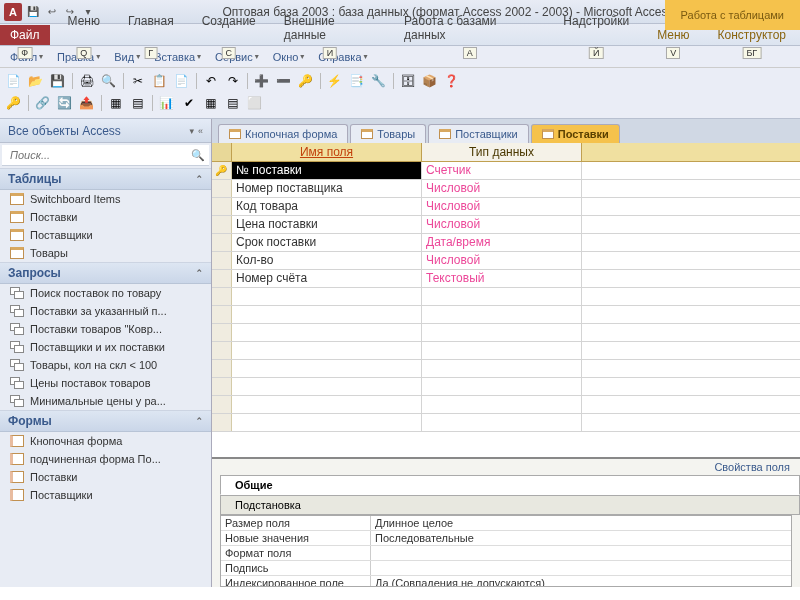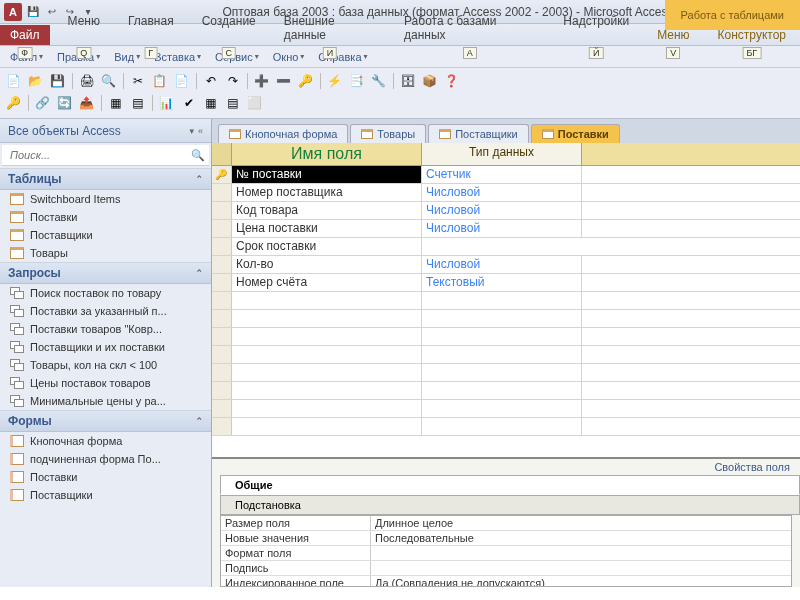--- a/index.html
+++ b/index.html
@@ -46,26 +46,26 @@
 
 .content-pane { flex: 1; display: flex; flex-direction: column; background: #fff; }
 .doc-tabs { height: 24px; background: #d0d8e4; display: flex; align-items: flex-end; padding-left: 6px; }
 .doc-tab { display: flex; align-items: center; gap: 4px; padding: 3px 10px; background: #e8ecf4; border: 1px solid #aab; border-bottom: none; border-radius: 3px 3px 0 0; margin-right: 2px; color: #3a5a8c; font-size: 11px; cursor: pointer; }
 .doc-tab.active { background: #f5c24c; color: #5a4000; font-weight: bold; }
 .doc-tab .tbl-ico { width: 12px; height: 10px; }
 
 .design-grid { flex: 1; overflow: auto; background: #fff; position: relative; }
 .grid-header { display: flex; background: #f0e0a0; border-bottom: 1px solid #c0a050; position: sticky; top: 0; }
 .grid-header .sel-col { width: 20px; background: #e8d898; border-right: 1px solid #c0a050; }
-.col-name { width: 190px; text-align: center; padding: 2px; border-right: 1px solid #c0a050; color: #15803d; font-size: 16px; }
+.col-name { width: 190px; text-align: center; padding: 2px; border-right: 1px solid #c0a050; color: #c2410c; font-size: 12px; text-decoration: underline; }
 .col-type { width: 160px; text-align: center; padding: 2px; border-right: 1px solid #c0a050; color: #4a3800; font-size: 12px; background: #f5f2e8; }
 .grid-row { display: flex; border-bottom: 1px solid #d4d4d4; height: 18px; align-items: stretch; }
 .sel-col { width: 20px; background: #f0ece0; border-right: 1px solid #d4cba8; display: flex; align-items: center; justify-content: center; font-size: 9px; }
 .fname-cell { width: 190px; padding: 1px 4px; border-right: 1px solid #d4d4d4; font-size: 12px; color: #333; }
-.ftype-cell { width: 160px; padding: 1px 4px; border-right: 1px solid #d4d4d4; font-size: 12px; color: #3b82f6; }
+.ftype-cell { width: 160px; padding: 1px 4px; border-right: 1px solid #d4d4d4; font-size: 12px; color: #ec4899; }
 .grid-row.selected .fname-cell { background: #000; color: #fff; }
 .key-ico { color: #c09020; font-size: 10px; }
 
 .props-area { height: 130px; border-top: 2px solid #888; background: #f4f4f0; display: flex; flex-direction: column; }
 .props-title { text-align: right; padding: 2px 10px; color: #3a5a8c; font-size: 11px; }
 .props-tabs { display: flex; padding-left: 8px; flex-direction: column; }
 .props-tab { padding: 3px 14px; background: #f8f8f4; border: 1px solid #aaa; font-size: 11px; cursor: pointer; }
 .props-tab.active { background: #fff; border-bottom-color: #fff; font-weight: bold; }
 .props-tab:not(.active) { background: #e8e8e0; }
 .props-grid { flex: 1; background: #fff; margin: 0 8px; border: 1px solid #aaa; overflow: auto; }
@@ -322,20 +322,21 @@
     <div class="ftype-cell">Числовой</div>
           </div>
           <div class="grid-row">
     <div class="sel-col"></div>
     <div class="fname-cell">Цена поставки</div>
     <div class="ftype-cell">Числовой</div>
           </div>
           <div class="grid-row">
     <div class="sel-col"></div>
     <div class="fname-cell">Срок поставки</div>
+    <div class="ftype-cell">Дата/время</div>
           </div>
           <div class="grid-row">
     <div class="sel-col"></div>
     <div class="fname-cell">Кол-во</div>
     <div class="ftype-cell">Числовой</div>
           </div>
           <div class="grid-row">
     <div class="sel-col"></div>
     <div class="fname-cell">Номер счёта</div>
     <div class="ftype-cell">Текстовый</div>

